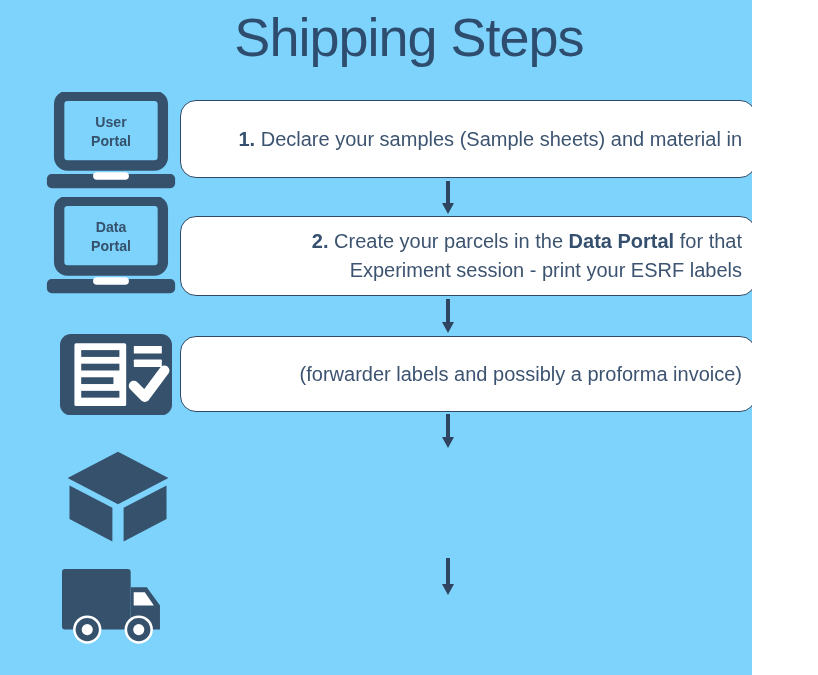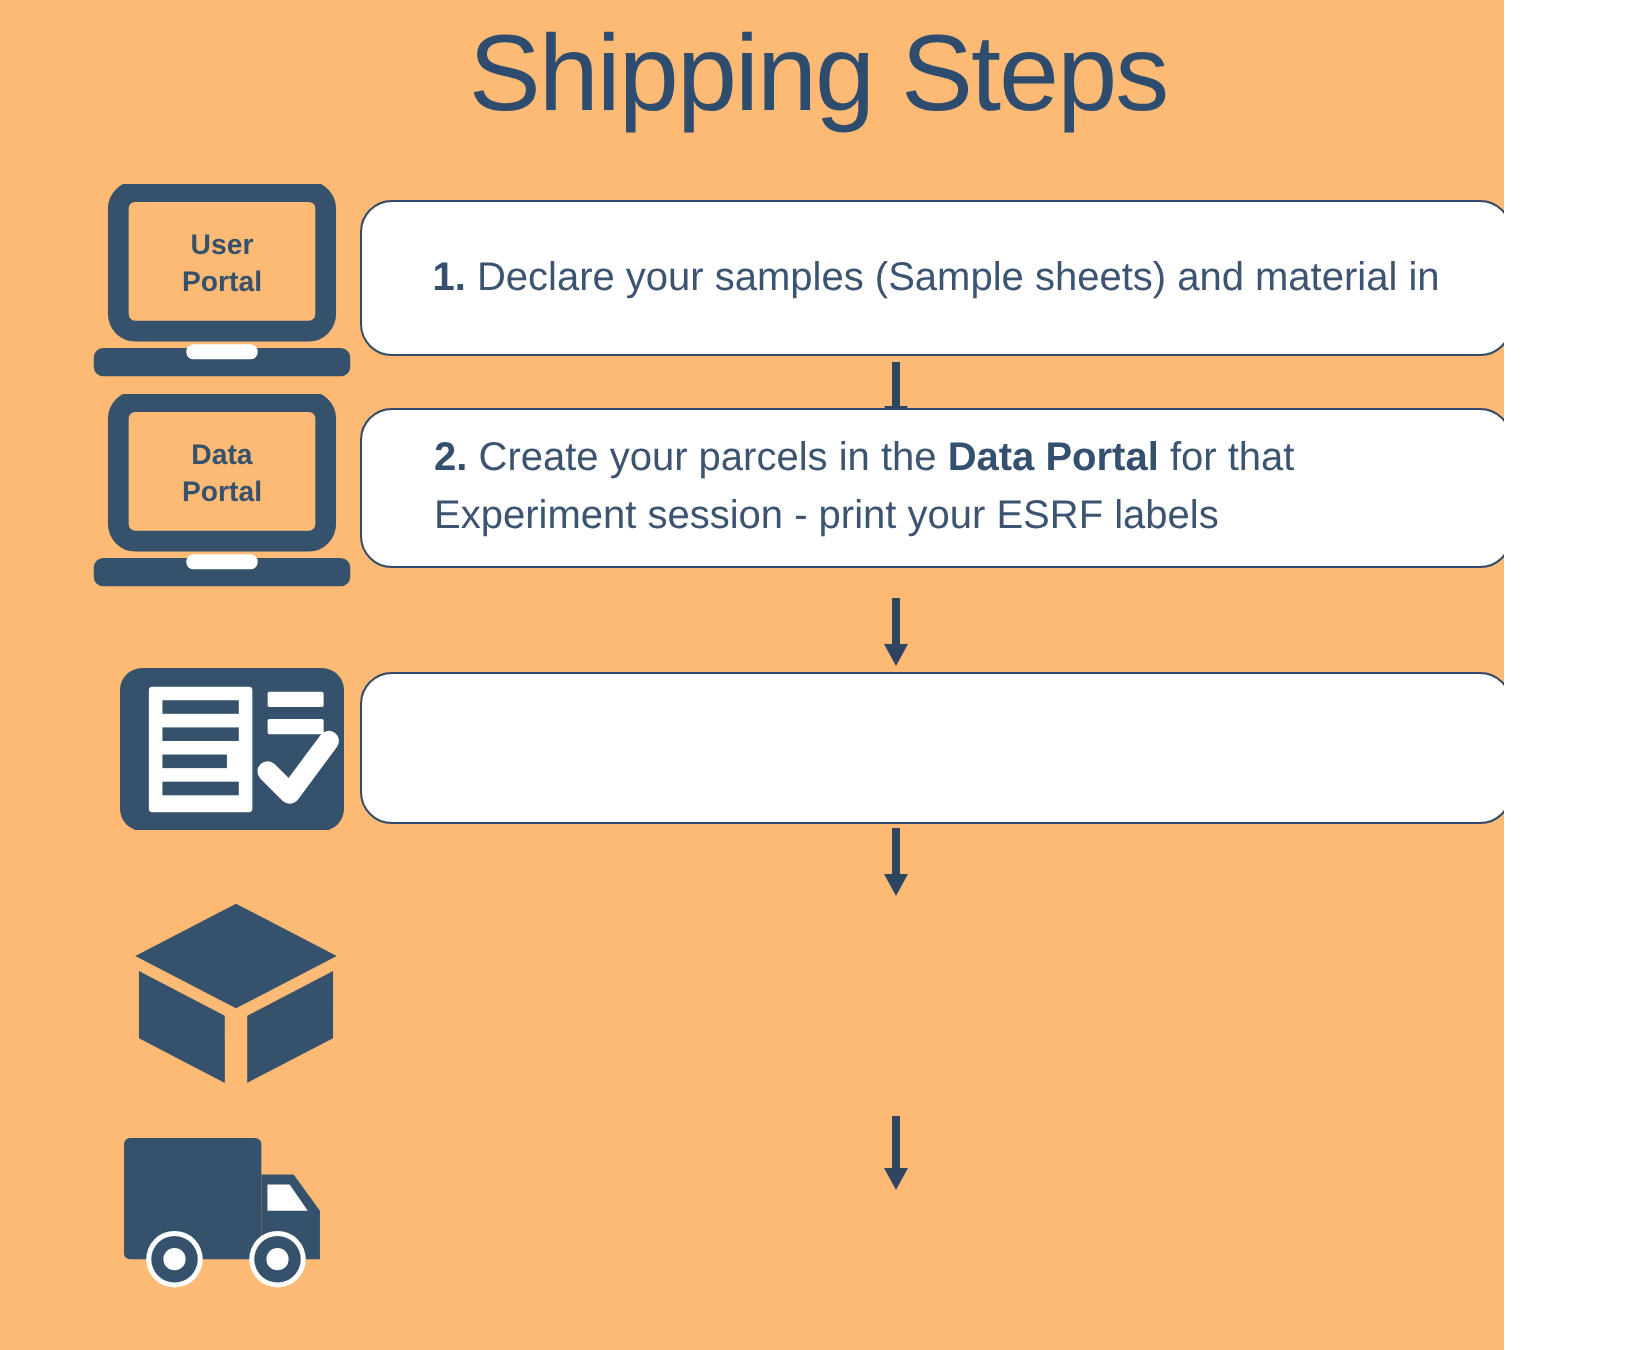--- a/index.html
+++ b/index.html
@@ -1,33 +1,33 @@
 <!DOCTYPE html>
 <html><head>
 <meta charset="utf-8">
 <style>
   html,body{margin:0;padding:0;background:#ffffff;}
   #canvas{
-    position:relative;width:752px;height:675px;background:#fdba74;overflow:hidden;
+    position:relative;width:752px;height:675px;background:#7dd3fc;overflow:hidden;
     font-family:"Liberation Sans",sans-serif;
   }
   .title{
     position:absolute;left:0;top:6px;width:818px;text-align:center;
     font-size:54px;letter-spacing:-1px;color:#2e4d6e;font-weight:400;
   }
   .stepbox{
     position:absolute;left:180px;width:576px;box-sizing:border-box;
     background:#ffffff;border:1.6px solid #2e4a68;border-radius:16px;
     display:flex;flex-direction:column;justify-content:center;
-    padding:6px 13px;color:#3d5471;font-size:20px;line-height:29px;
+    padding:6px 13px;color:#3d5471;font-size:20px;line-height:29px;align-items:flex-end;
   }
   .stepbox.center{text-align:center;}
   .stepbox b{font-weight:bold;color:#35506f;}
   #box1{top:100px;height:78px;}
-  #box2{top:204px;height:80px;padding-left:36px;}
+  #box2{top:216px;height:80px;padding-left:36px;}
   #box3{top:336px;height:76px;}
   #box4{top:450px;height:106px;}
   #box5{top:598px;height:50px;}
   .arrow{position:absolute;left:440px;width:16px;}
   #arrow1{top:181px;height:33px;}
   #arrow2{top:299px;height:34px;}
   #arrow3{top:414px;height:34px;}
   #arrow4{top:558px;height:37px;}
   .arrow-label{
     position:absolute;left:461px;top:188px;font-style:italic;
@@ -89,20 +89,21 @@
     <rect x="25" y="19" width="45" height="8" fill="#35516c"></rect>
     <rect x="25" y="35" width="45" height="8" fill="#35516c"></rect>
     <rect x="25" y="51" width="38" height="8" fill="#35516c"></rect>
     <rect x="25" y="67" width="45" height="8" fill="#35516c"></rect>
     <rect x="87" y="14" width="33" height="9" rx="1" fill="#ffffff"></rect>
     <rect x="87" y="30" width="33" height="9" rx="1" fill="#ffffff"></rect>
     <polyline points="87,61 100,74 123,43" fill="none" stroke="#ffffff" stroke-width="12" stroke-linecap="round" stroke-linejoin="round"></polyline>
   </svg>
 
   <div id="box3" class="stepbox">
+    <div><span>(forwarder labels and possibly a proforma invoice)</span></div>
   </div>
 
   <svg id="arrow3" class="arrow" viewBox="0 0 16 34">
     <rect x="6" y="0" width="4" height="25" fill="#2e4460"></rect>
     <polygon points="2,23 14,23 8,34" fill="#2e4460"></polygon>
   </svg>
 
   <svg id="icon4" class="icon" viewBox="0 0 120 100">
     <polygon points="60,2 114,30 60,58 6,30" fill="#35516c"></polygon>
     <polygon points="8,38 54,62 54,98 8,74" fill="#35516c"></polygon>

